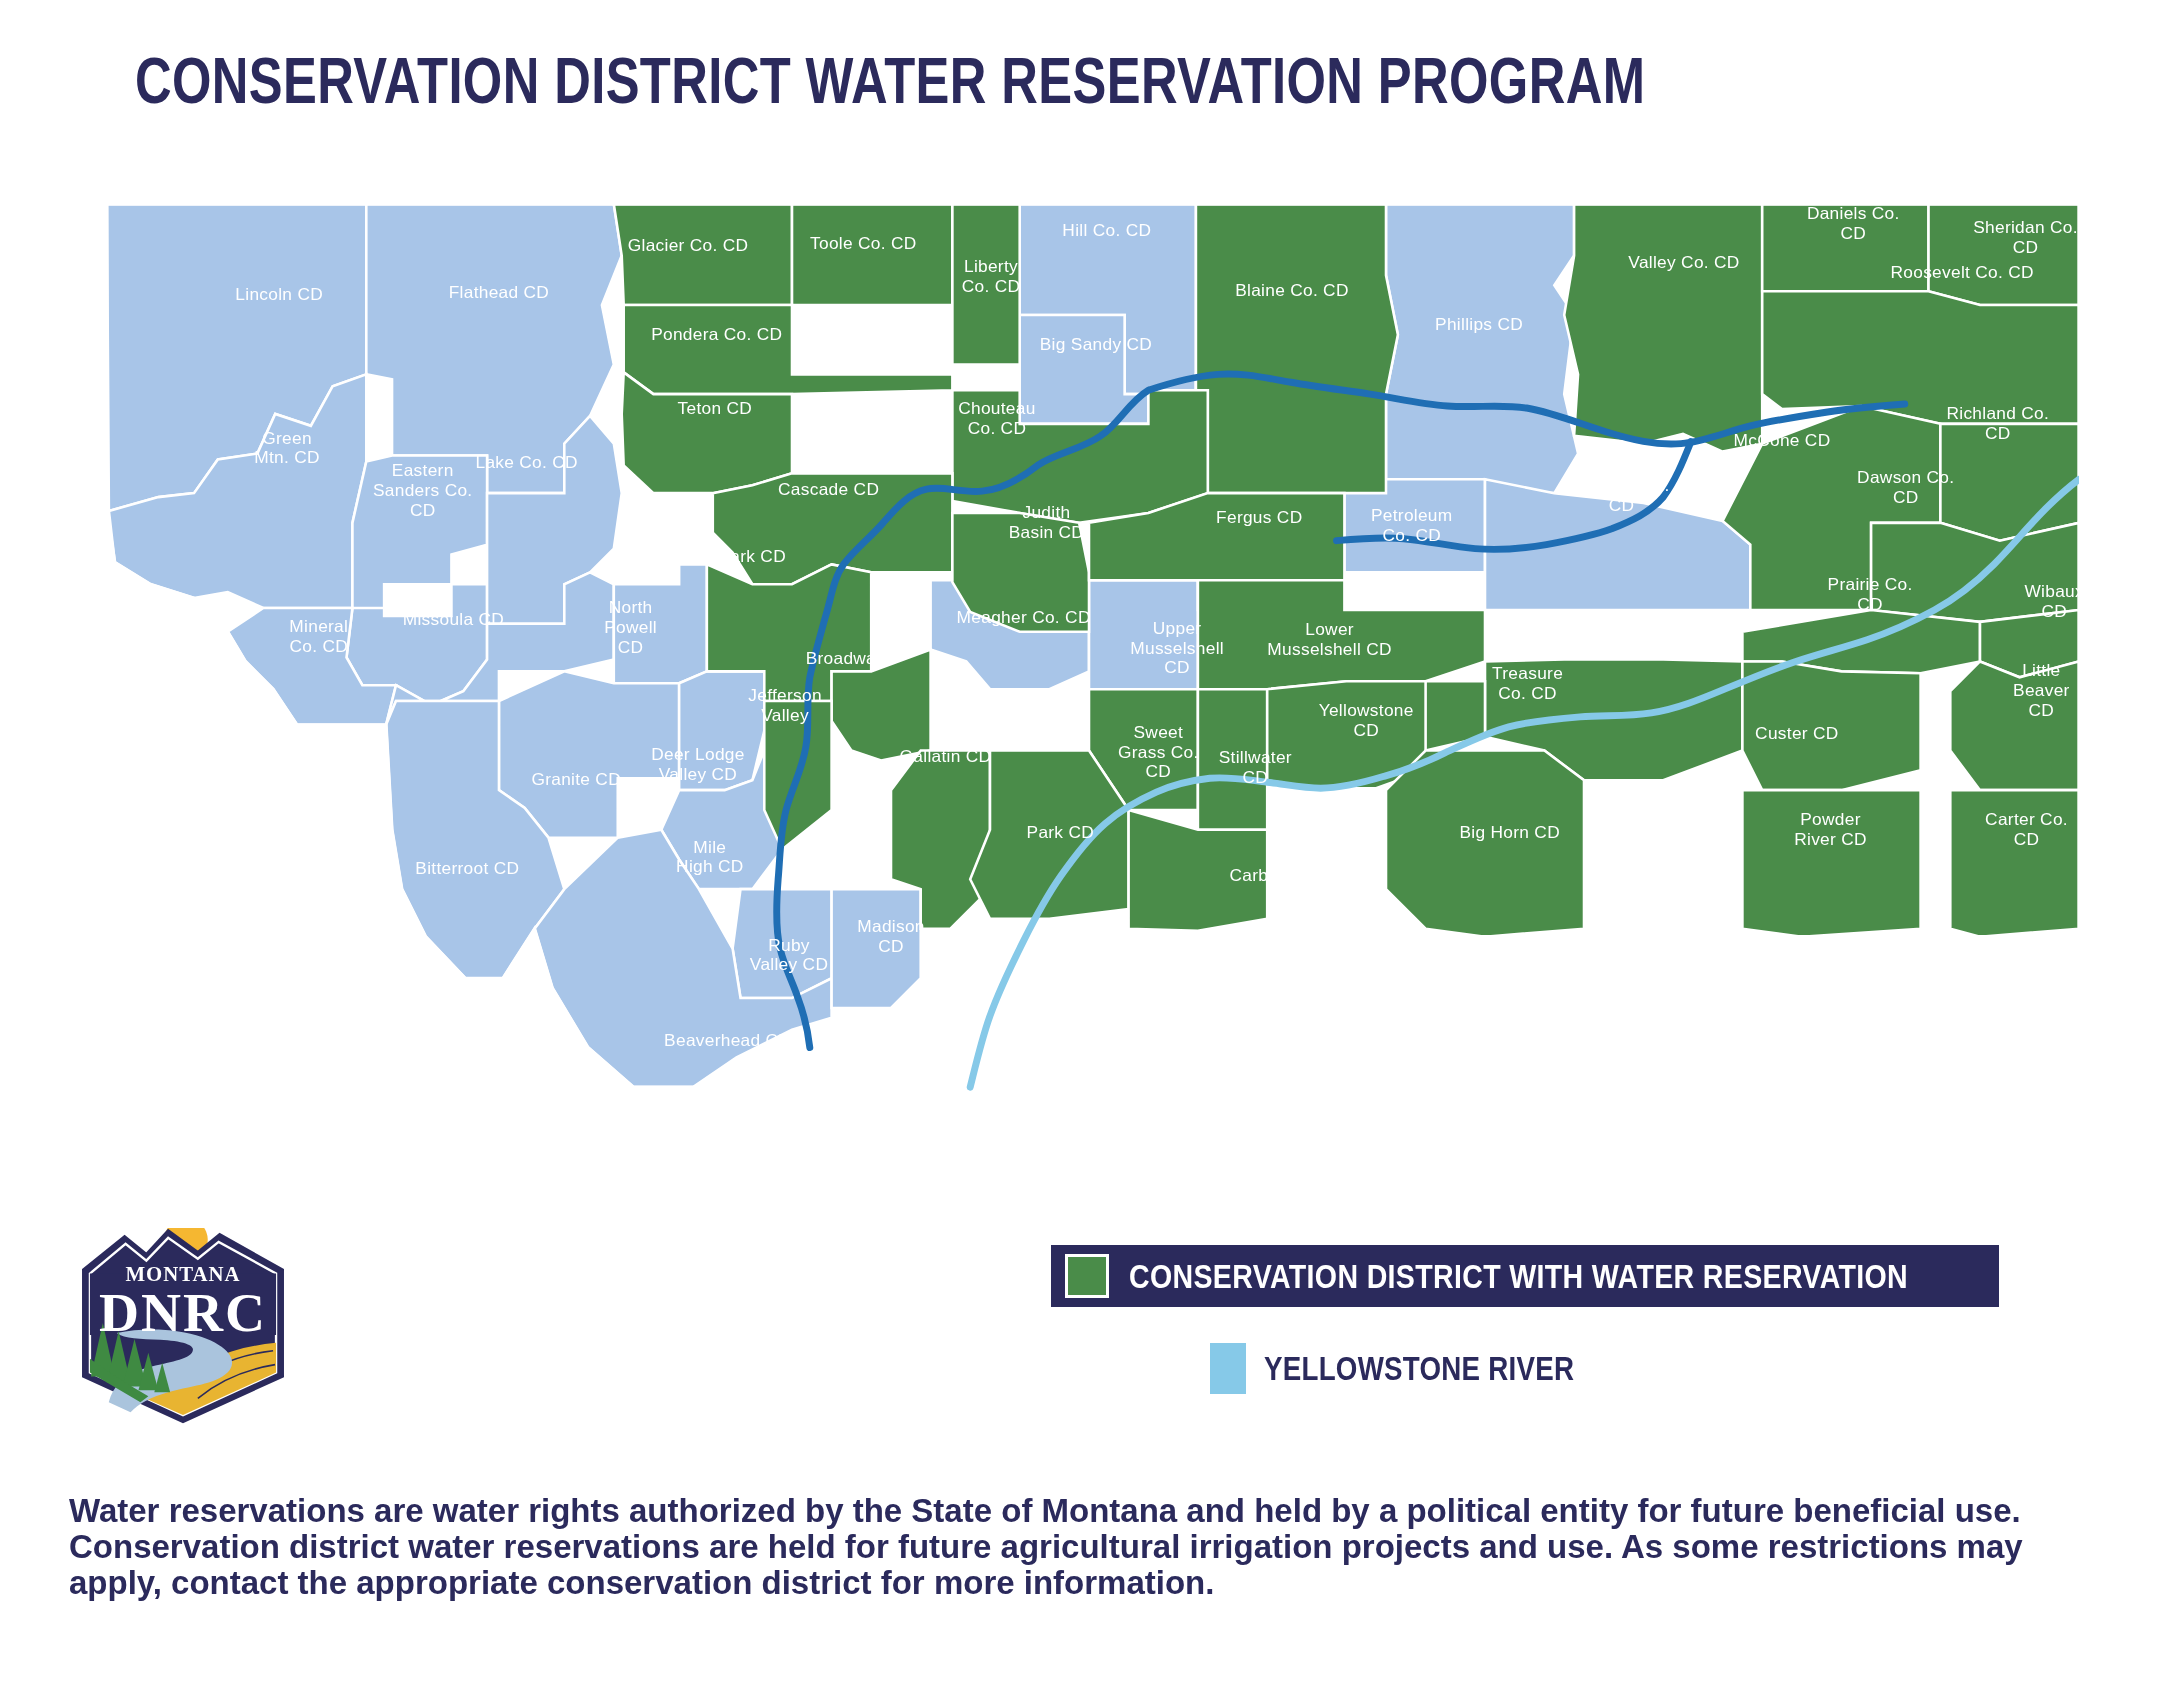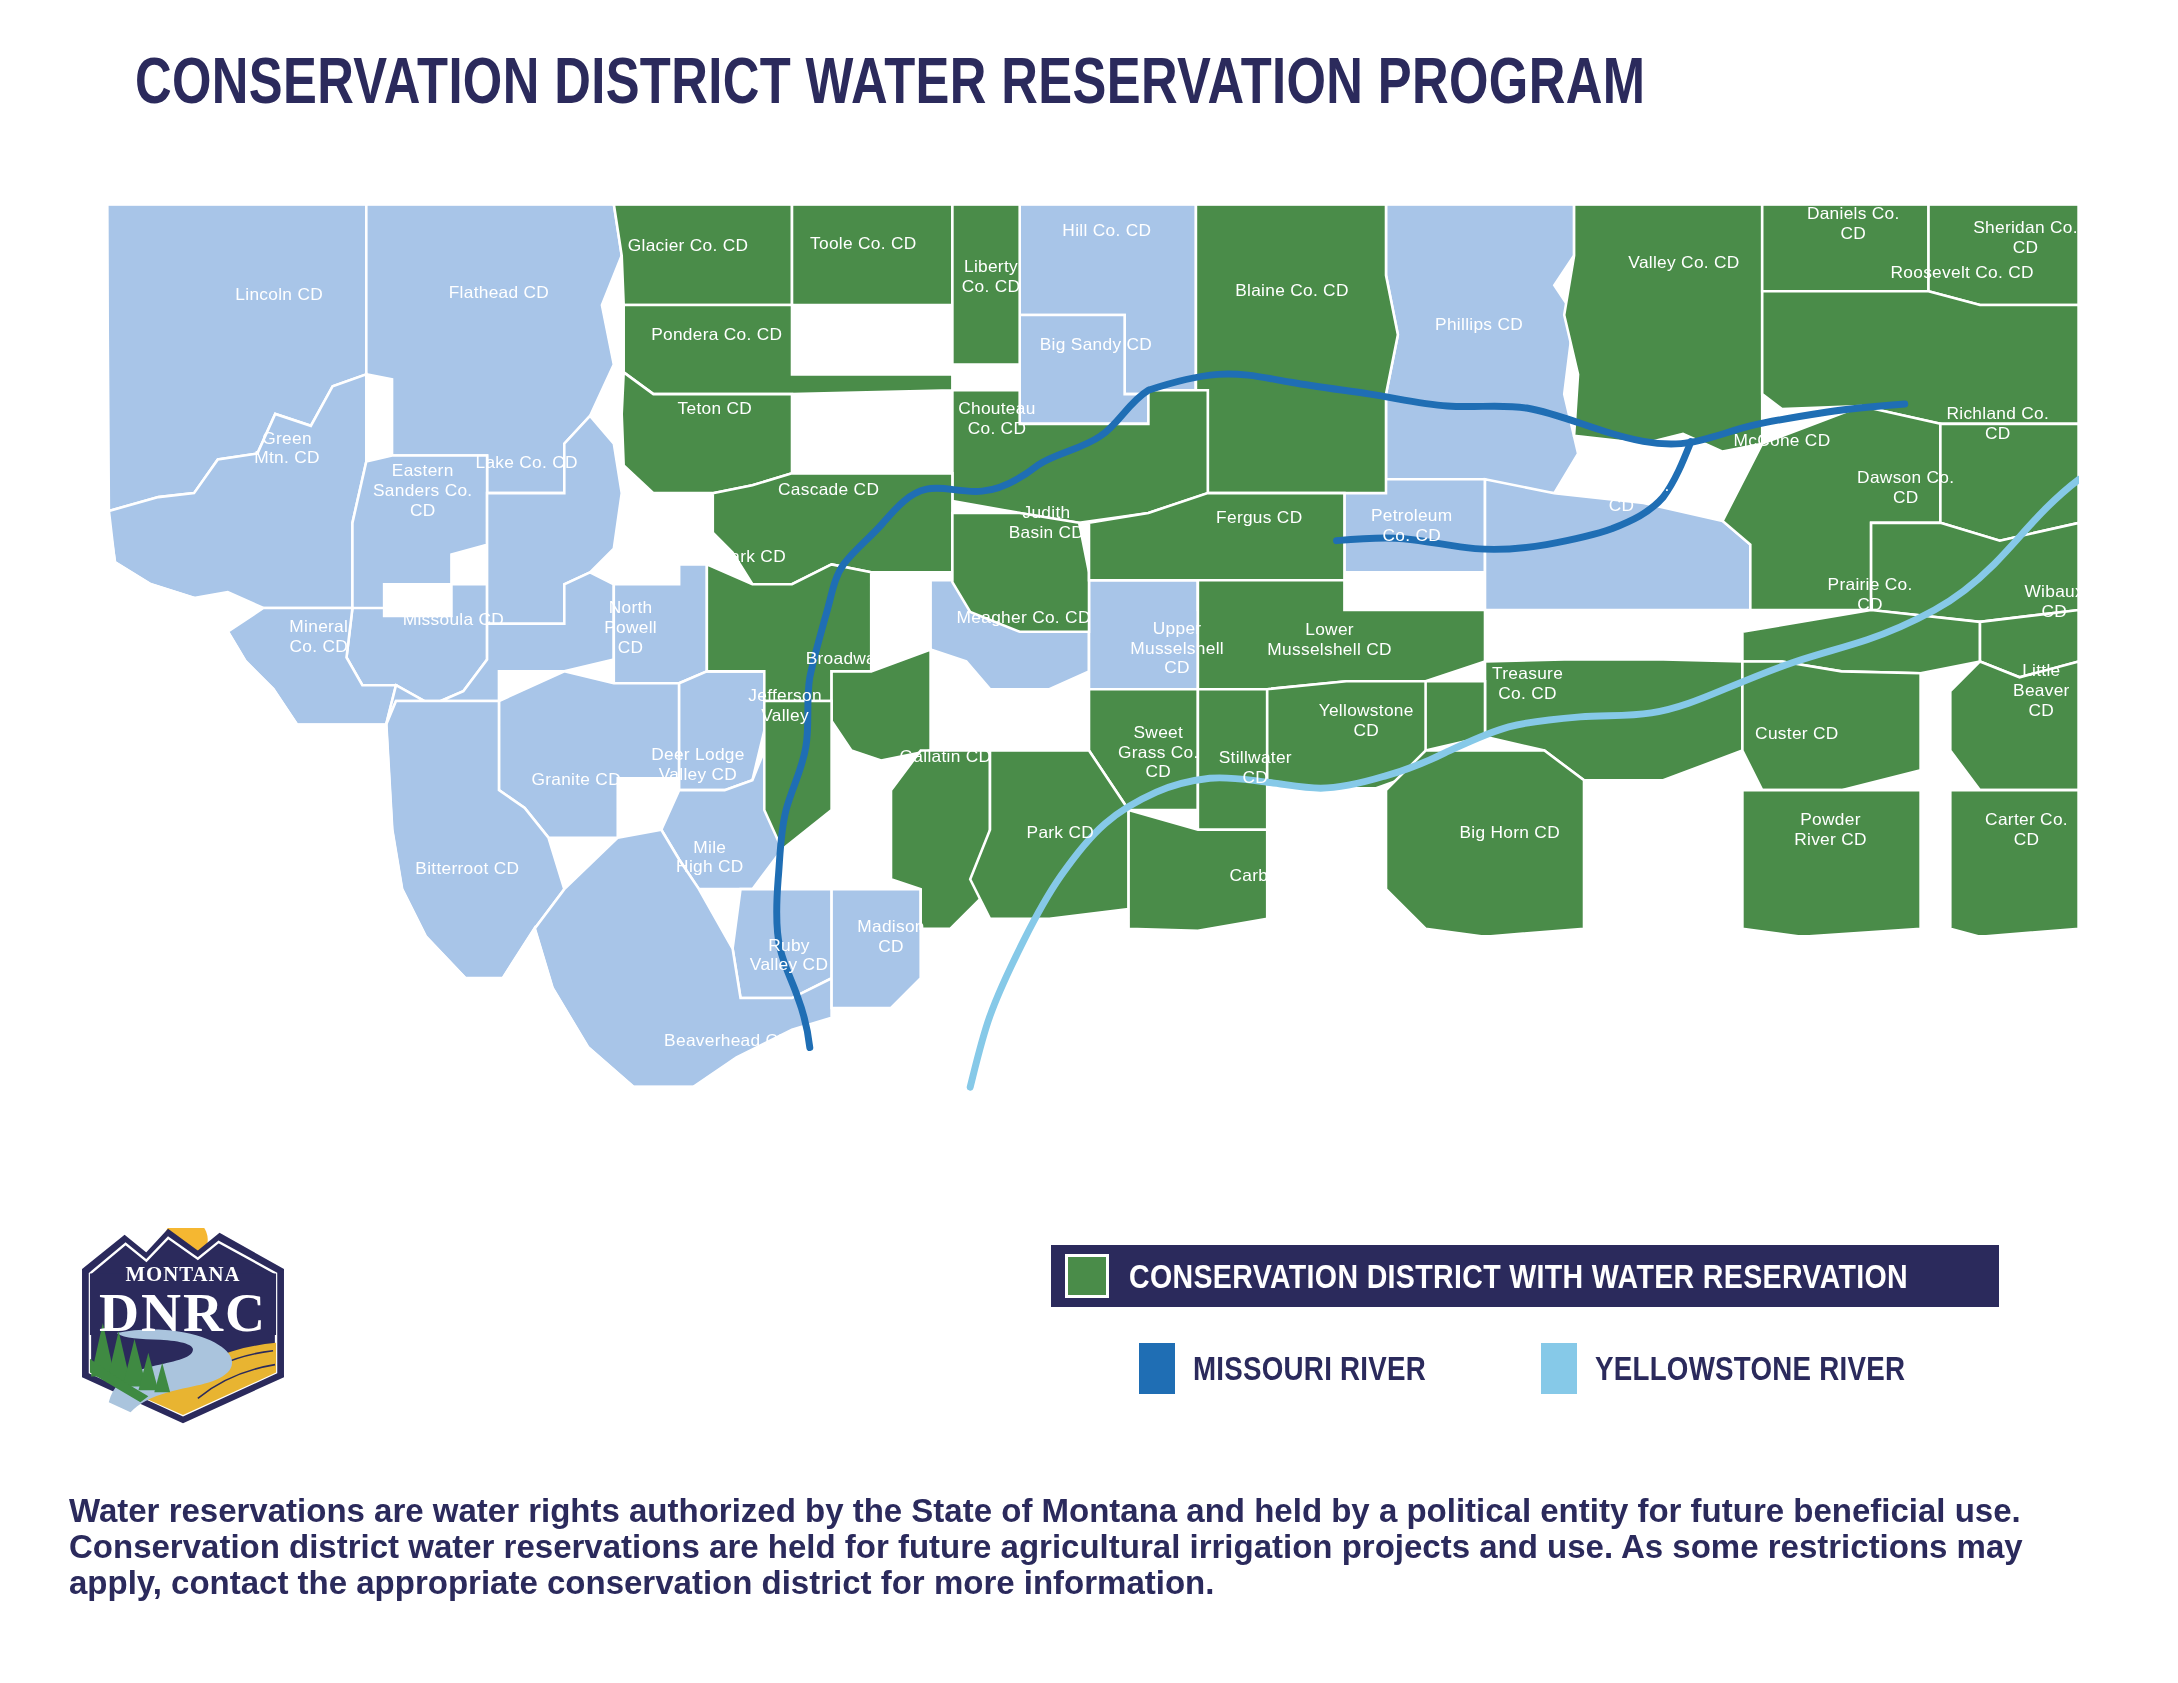--- a/index.html
+++ b/index.html
@@ -293,24 +293,20 @@
       </g>
   </svg>
 </div>
 
 <div id="legend-main">
   <div class="swatch"></div>
   <div class="lbl">CONSERVATION DISTRICT WITH WATER RESERVATION</div>
 </div>
 
 <div id="legend-rivers">
-  <div class="river-item" id="river-item-missouri">
-    <div class="swatch" id="missouri-swatch"></div>
-    <div class="lbl">MISSOURI RIVER</div>
-  </div>
   <div class="river-item" id="river-item-yellowstone">
     <div class="swatch" id="yellowstone-swatch"></div>
     <div class="lbl">YELLOWSTONE RIVER</div>
   </div>
 </div>
 
 <svg id="dnrc-logo" viewBox="0 0 230 200" xmlns="http://www.w3.org/2000/svg">
 
   <circle cx="118" cy="12" r="22" fill="#f5b731"></circle>
 

